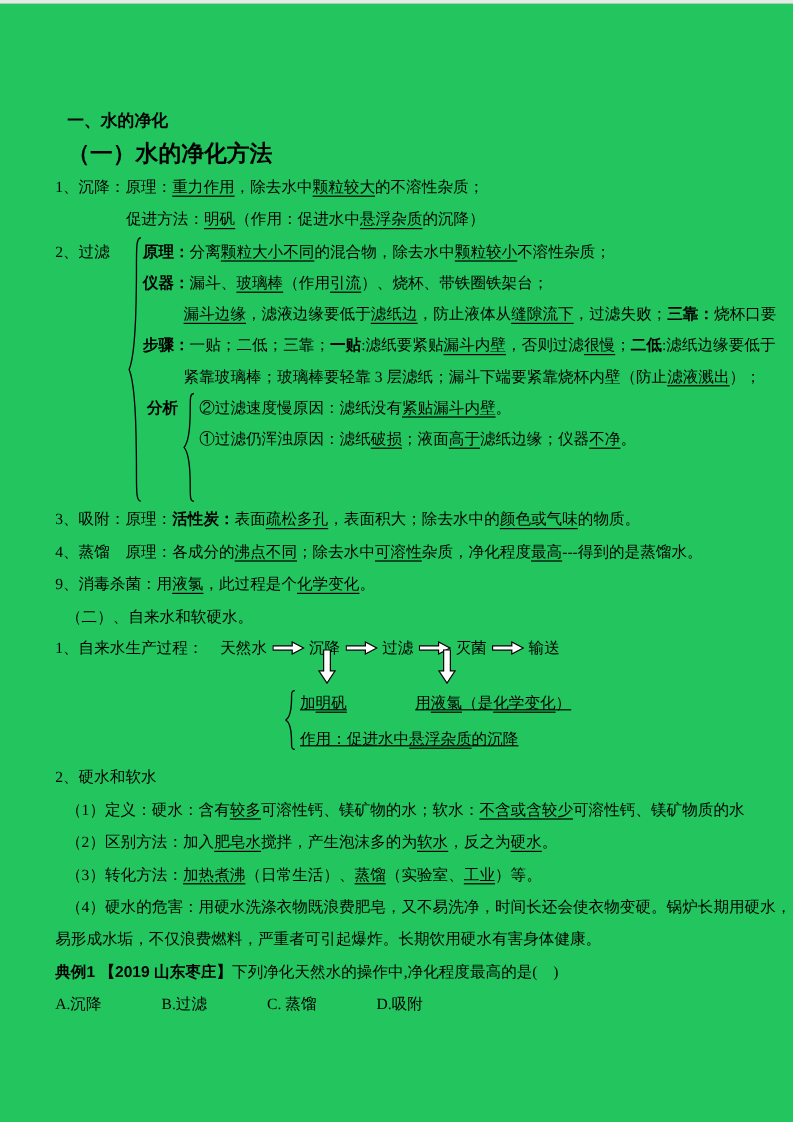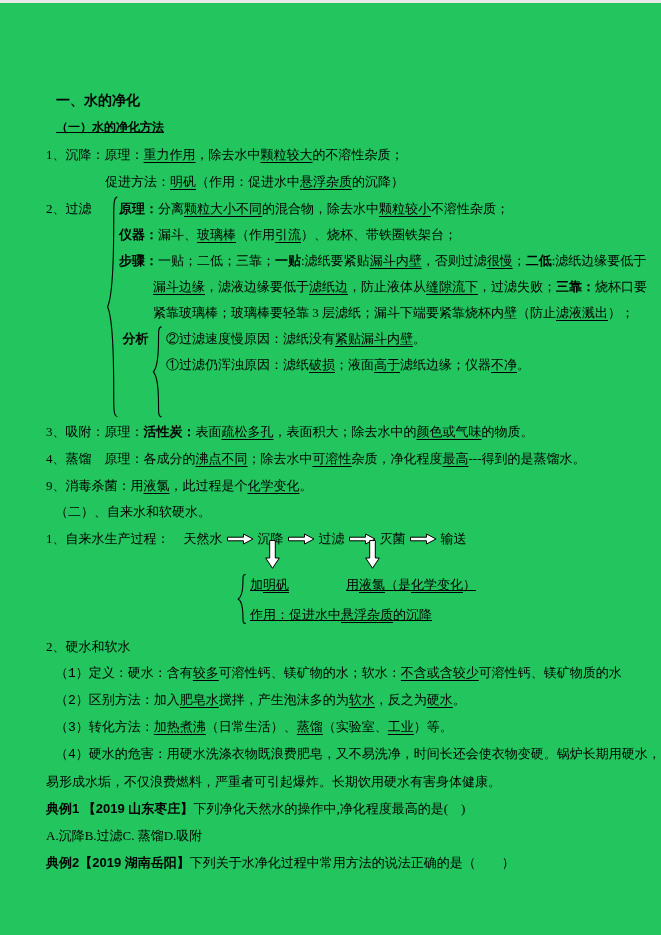--- a/index.html
+++ b/index.html
@@ -11,23 +11,23 @@
     font-family:"Liberation Serif","DejaVu Serif",serif;
     font-size:13px;
     overflow:hidden;
     margin:3px auto;
   }
   .content{padding:84px 28px 0 46px;}
   .line{line-height:27px;white-space:nowrap;}
   .sb{font-family:"Liberation Sans","DejaVu Sans",sans-serif;font-weight:bold;}
   .su{text-decoration:underline;text-underline-offset:3px;}
   .doc-title{font-size:14px;margin-left:10px;}
-  .doc-sub{font-size:12px;margin-left:10px;text-decoration:underline;}
+  .doc-sub{font-size:19px;margin-left:10px;}
   .ind-method{margin-left:59px;}
-  .ind-paren{margin-left:9px;font-family:Liberation Mono, monospace;}
+  .ind-paren{margin-left:9px;}
 
   
   .filt-block{display:flex;align-items:stretch;margin-top:1px;}
   .filt-label{width:60px;line-height:26px;flex:none;}
   .brace{width:13px;flex:none;}
   .brace svg,.sub-brace svg,.note-brace svg{width:100%;height:100%;display:block;}
   .filt-content .line{line-height:26px;}
   .step-cont{margin-left:34px;}
   .fenxi-row{display:flex;align-items:stretch;}
   .fenxi-label{width:33px;line-height:26px;flex:none;text-align:center;}
@@ -37,21 +37,21 @@
   .flow-area{position:relative;height:107px;}
   .flow-line{display:flex;align-items:center;height:27px;white-space:nowrap;}
   .flow-gap{width:14px;flex:none;}
   .arrow-r{width:27px;height:12px;margin:0 4px;flex:none;}
   .arrow-r svg,.arrow-d svg{display:block;width:100%;height:100%;}
   .abs{position:absolute;white-space:nowrap;line-height:26px;text-decoration:underline;}
   .arrow-d{position:absolute;width:15px;height:29px;}
   .note-brace{position:absolute;width:10px;height:50px;}
 
   .gap-top{margin-top:8px;}
-  .opts{display:flex;text-align:center;}
+  .opts{display:flex;gap:50px;text-align:center;}
 </style>
 </head>
 <body>
 
 <div class="page">
   <div class="content">
 
     <div class="line doc-title"><span class="sb ">一、水的净化</span></div>
     <div class="line doc-sub"><span class="sb ">（一）水的净化方法</span></div>
 
@@ -61,22 +61,22 @@
     <div class="filt-block">
       <div class="filt-label line">2、过滤</div>
       <div class="brace">
         <svg viewBox="0 0 12 100" preserveAspectRatio="none">
           <path d="M10.5,0.5 C6,0.5 7.5,6 7,20 C6.6,38 5,46 1.5,50 C5,54 6.6,62 7,80 C7.5,94 6,99.5 10.5,99.5" fill="none" stroke="#000" stroke-width="1.1" vector-effect="non-scaling-stroke"></path>
         </svg>
       </div>
       <div class="filt-content">
         <div class="line"><span class="sb ">原理：</span><span class="">分离</span><span class="su">颗粒大小不同</span><span class="">的混合物，除去水中</span><span class="su">颗粒较小</span><span class="">不溶性杂质；</span></div>
         <div class="line"><span class="sb ">仪器：</span><span class="">漏斗、</span><span class="su">玻璃棒</span><span class="">（作用</span><span class="su">引流</span><span class="">）、烧杯、带铁圈铁架台；</span></div>
+        <div class="line step-cont"><span class="su">漏斗边缘</span><span class="">，滤液边缘要低于</span><span class="su">滤纸边</span><span class="">，防止液体从</span><span class="su">缝隙流下</span><span class="">，过滤失败；</span><span class="sb ">三靠：</span><span class="">烧杯口要</span></div>
         <div class="line"><span class="sb ">步骤：</span><span class="">一贴；二低；三靠；</span><span class="sb ">一贴</span><span class="">:滤纸要紧贴</span><span class="su">漏斗内壁</span><span class="">，否则过滤</span><span class="su">很慢</span><span class="">；</span><span class="sb ">二低</span><span class="">:滤纸边缘要低于</span></div>
-        <div class="line step-cont"><span class="su">漏斗边缘</span><span class="">，滤液边缘要低于</span><span class="su">滤纸边</span><span class="">，防止液体从</span><span class="su">缝隙流下</span><span class="">，过滤失败；</span><span class="sb ">三靠：</span><span class="">烧杯口要</span></div>
         <div class="line step-cont"><span class="">紧靠玻璃棒；玻璃棒要轻靠 3 层滤纸；漏斗下端要紧靠烧杯内壁（防止</span><span class="su">滤液溅出</span><span class="">）；</span></div>
         <div class="fenxi-row">
           <div class="fenxi-label line"><span class="sb ">分析</span></div>
           <div class="sub-brace">
             <svg viewBox="0 0 12 100" preserveAspectRatio="none">
               <path d="M10.5,1 C6,1 7.5,8 7,22 C6.6,38 5,46 1.5,50 C5,54 6.6,62 7,78 C7.5,92 6,99 10.5,99" fill="none" stroke="#000" stroke-width="1.1" vector-effect="non-scaling-stroke"></path>
             </svg>
           </div>
           <div>
             <div class="line"><span class="">②过滤速度慢原因：滤纸没有</span><span class="su">紧贴漏斗内壁</span><span class="">。</span></div>
@@ -152,16 +152,15 @@
     <div class="line"><span class="">易形成水垢，不仅浪费燃料，严重者可引起爆炸。长期饮用硬水有害身体健康。</span></div>
 
     <div class="line"><span class="sb ">典例1 【2019 山东枣庄】</span><span class="">下列净化天然水的操作中,净化程度最高的是(　)</span></div>
     <div class="line opts">
       <span>A.沉降</span>
       <span>B.过滤</span>
       <span>C. 蒸馏</span>
       <span>D.吸附</span>
     </div>
 
-    <div class="line"><span class="sb ">典例2【2019 湖南岳阳】</span><span class="">下列关于水净化过程中常用方法的说法正确的是（　　）</span></div>
 
   </div>
 </div>
 
 </body></html>

